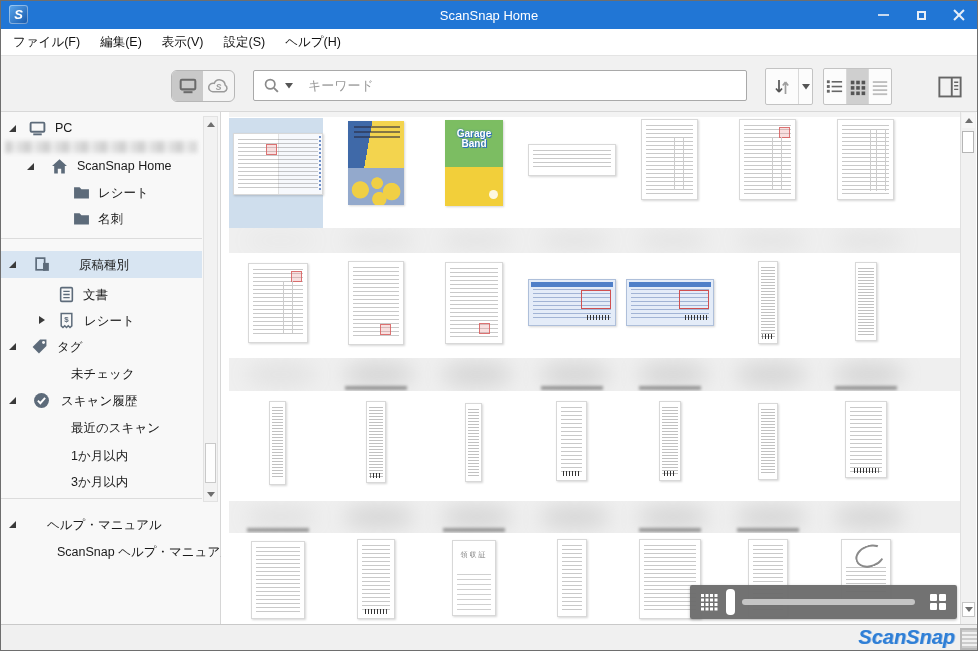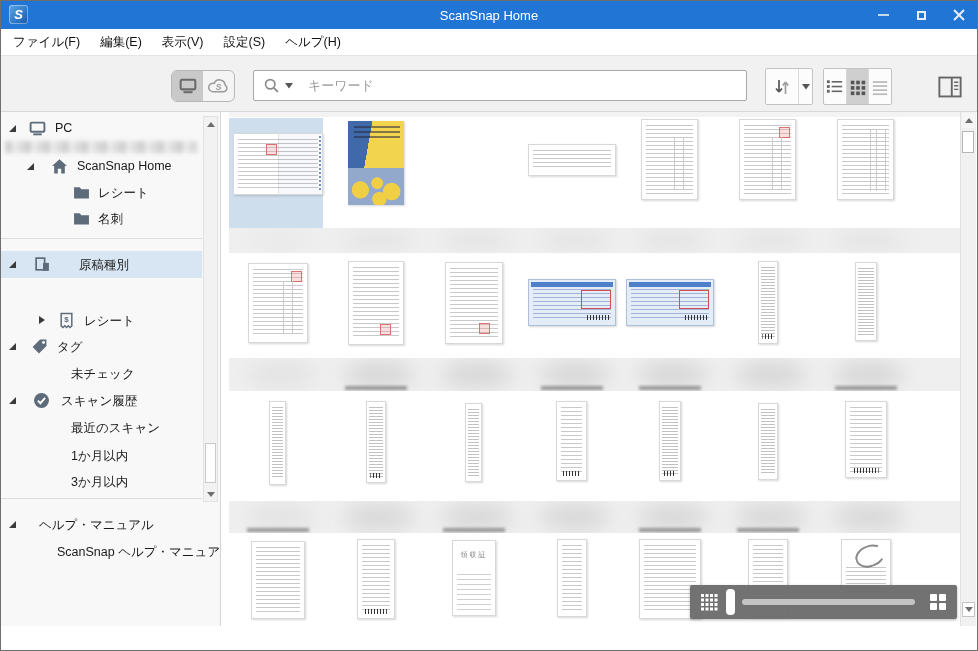--- a/index.html
+++ b/index.html
@@ -322,20 +322,29 @@
       <div class="side-row selected" style="top: 139px;">
         <span class="tri tri-exp" style="left: 8px;"></span>
         <span class="side-icon" style="left: 33px;">
           <svg viewBox="0 0 16 16">
             <rect x="2" y="2" width="8" height="11" fill="none" stroke="currentColor" stroke-width="1.6"></rect>
             <rect x="8.5" y="6.5" width="5.5" height="7.5" fill="currentColor"></rect>
           </svg>
         </span>
         <span class="side-label" style="left: 58px; margin-left: 20px;">原稿種別</span>
       </div>
+      <div class="side-row" style="top: 171px;">
+        <span class="side-icon" style="left: 57px;">
+          <svg viewBox="0 0 16 16">
+            <rect x="2.5" y="1.5" width="11" height="13" rx="1" fill="none" stroke="currentColor" stroke-width="1.5"></rect>
+            <path d="M5 5 h6 M5 8 h6 M5 11 h6" stroke="currentColor" stroke-width="1.2"></path>
+          </svg>
+        </span>
+        <span class="side-label" style="left: 82px;">文書</span>
+      </div>
       <div class="side-row" style="top: 197px;">
         <span class="tri tri-col" style="left: 38px;"></span>
         <span class="side-icon" style="left: 57px;">
           <svg viewBox="0 0 16 16">
             <path d="M3 1.5 h10 V13 l-1.7 1.6 -1.65-1.6 -1.65 1.6 -1.65-1.6 L4.7 14.6 L3 13 Z" fill="none" stroke="currentColor" stroke-width="1.4"></path>
             <text x="8" y="9.8" font-size="7.5" text-anchor="middle" fill="currentColor" font-weight="bold">$</text>
           </svg>
         </span>
         <span class="side-label" style="left: 83px;">レシート</span>
       </div>
@@ -367,35 +376,39 @@
       </div>
       <div class="side-row" style="top: 332px;">
         <span class="side-label" style="left: 70px;">1か月以内</span>
       </div>
       <div class="side-row" style="top: 358px;">
         <span class="side-label" style="left: 70px;">3か月以内</span>
       </div>
       <div class="side-sep" style="top: 386px;"></div>
       <div class="side-row" style="top: 401px;">
         <span class="tri tri-exp" style="left: 8px;"></span>
-        <span class="side-label" style="left: 38px; font-family: Liberation Mono, monospace;">ヘルプ・マニュアル</span>
+        <span class="side-label" style="left: 46px; font-family: Liberation Mono, monospace;">ヘルプ・マニュアル</span>
       </div>
       <div class="side-row" style="top: 428px;">
         <span class="side-label" style="left: 56px;">ScanSnap ヘルプ・マニュアル</span>
       </div>
     </div>
 
   <div class="content">
     <div class="band0"></div>
   <div class="sel-col" style="left: 8px; top: 6px; width: 94px; height: 114px;"></div>
       <div class="thumb t-docspread" style="left: 12px; top: 21px; width: 90px; height: 62px;">
         <div class="tx"></div>
         <div class="stamp"></div>
       </div>
       <div class="thumb t-book-yellow" style="left: 127px; top: 9px; width: 56px; height: 84px;"></div>
+      <div class="thumb t-book-garage" style="left: 224px; top: 8px; width: 58px; height: 86px;">
+        <span class="cover-title">Garage
+Band</span>
+      </div>
       <div class="thumb t-receipt-wide" style="left: 307px; top: 32px; width: 88px; height: 32px;">
         <div class="tx"></div>
       </div>
       <div class="thumb t-invoice" style="left: 420px; top: 7px; width: 57px; height: 81px;">
         <div class="tx"></div>
       </div>
       <div class="thumb t-invoice" style="left: 518px; top: 7px; width: 57px; height: 81px;">
         <div class="tx"></div>
         <div class="stamp"></div>
       </div>
@@ -554,14 +567,18 @@
           <g fill="#fff">
             <rect x="1" y="1" width="7" height="7" rx="1"></rect>
             <rect x="10" y="1" width="7" height="7" rx="1"></rect>
             <rect x="1" y="10" width="7" height="7" rx="1"></rect>
             <rect x="10" y="10" width="7" height="7" rx="1"></rect>
           </g>
         </svg>
     </span>
   </div>
 
+  <div class="statusbar">
+    <div class="watermark">ScanSnap</div>
+    <div class="wm-frag"></div>
+  </div>
 
 </div>
 
 </body></html>

